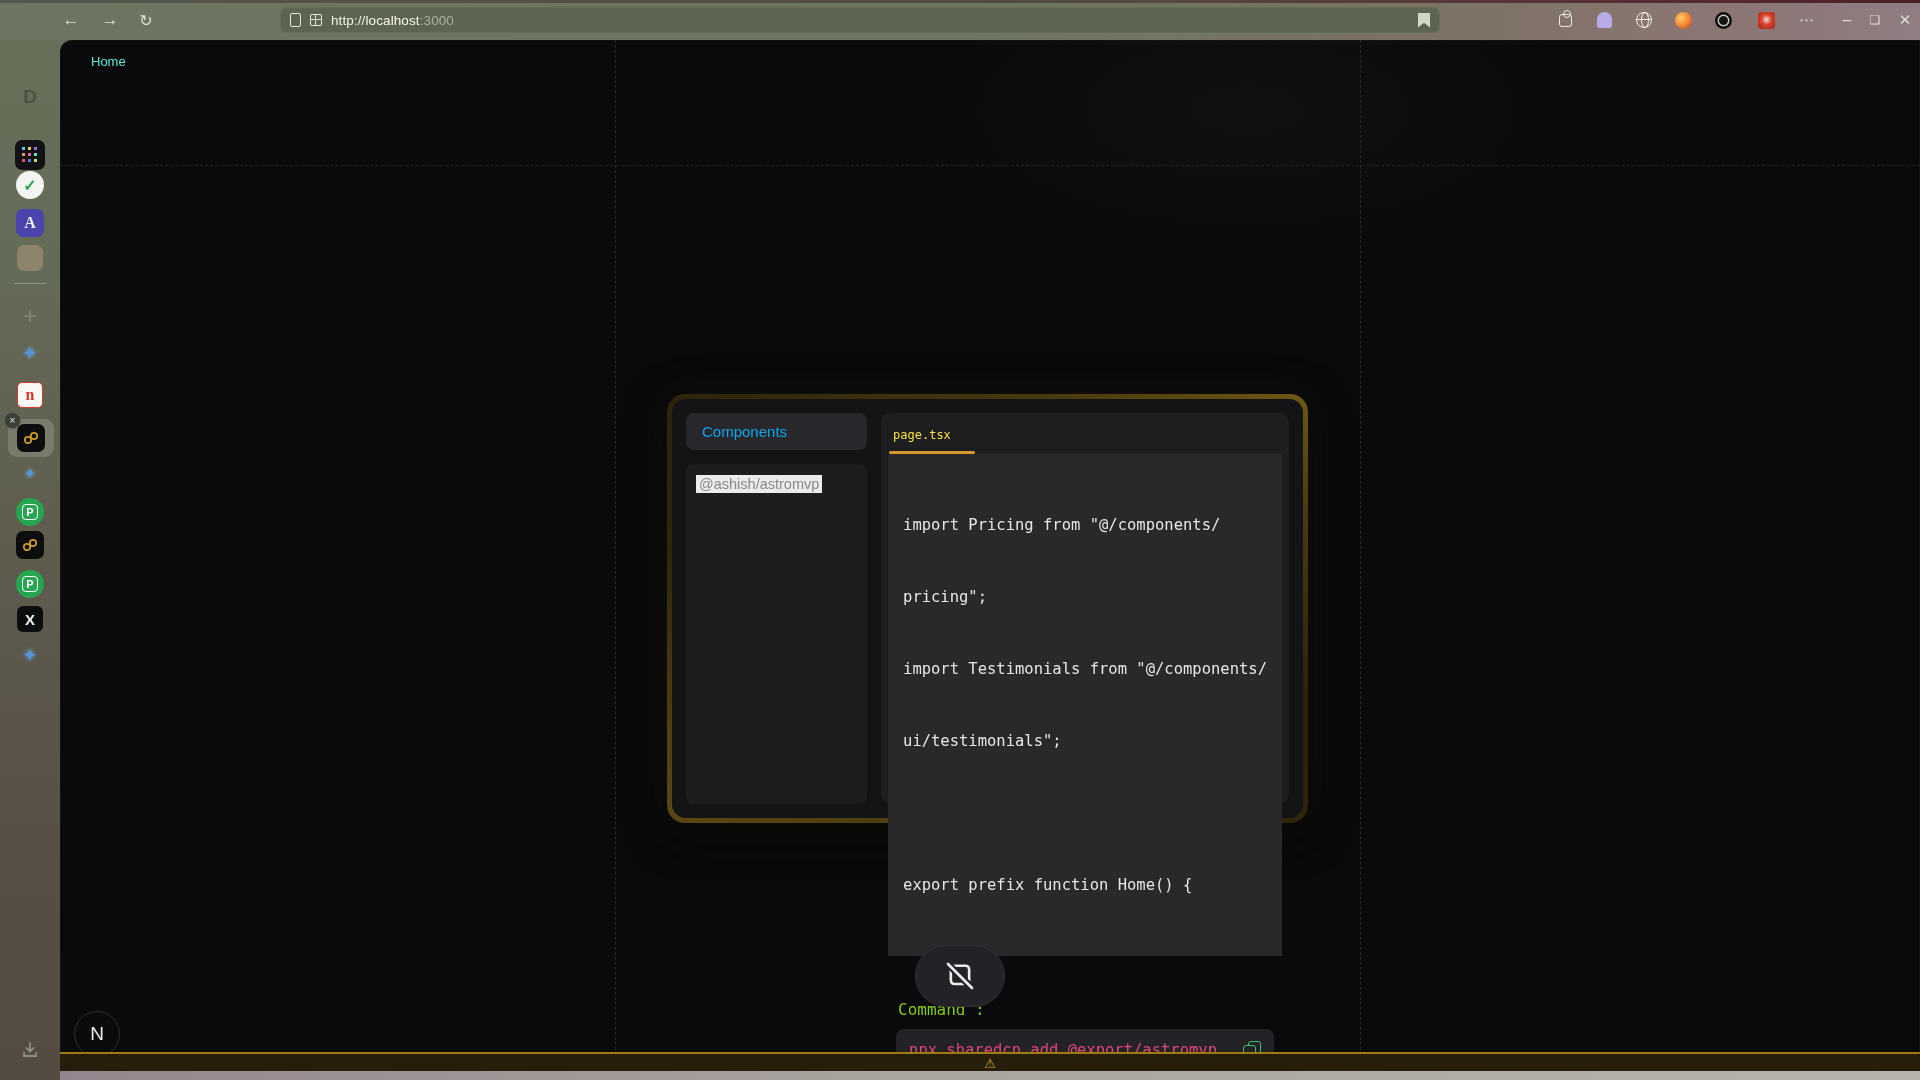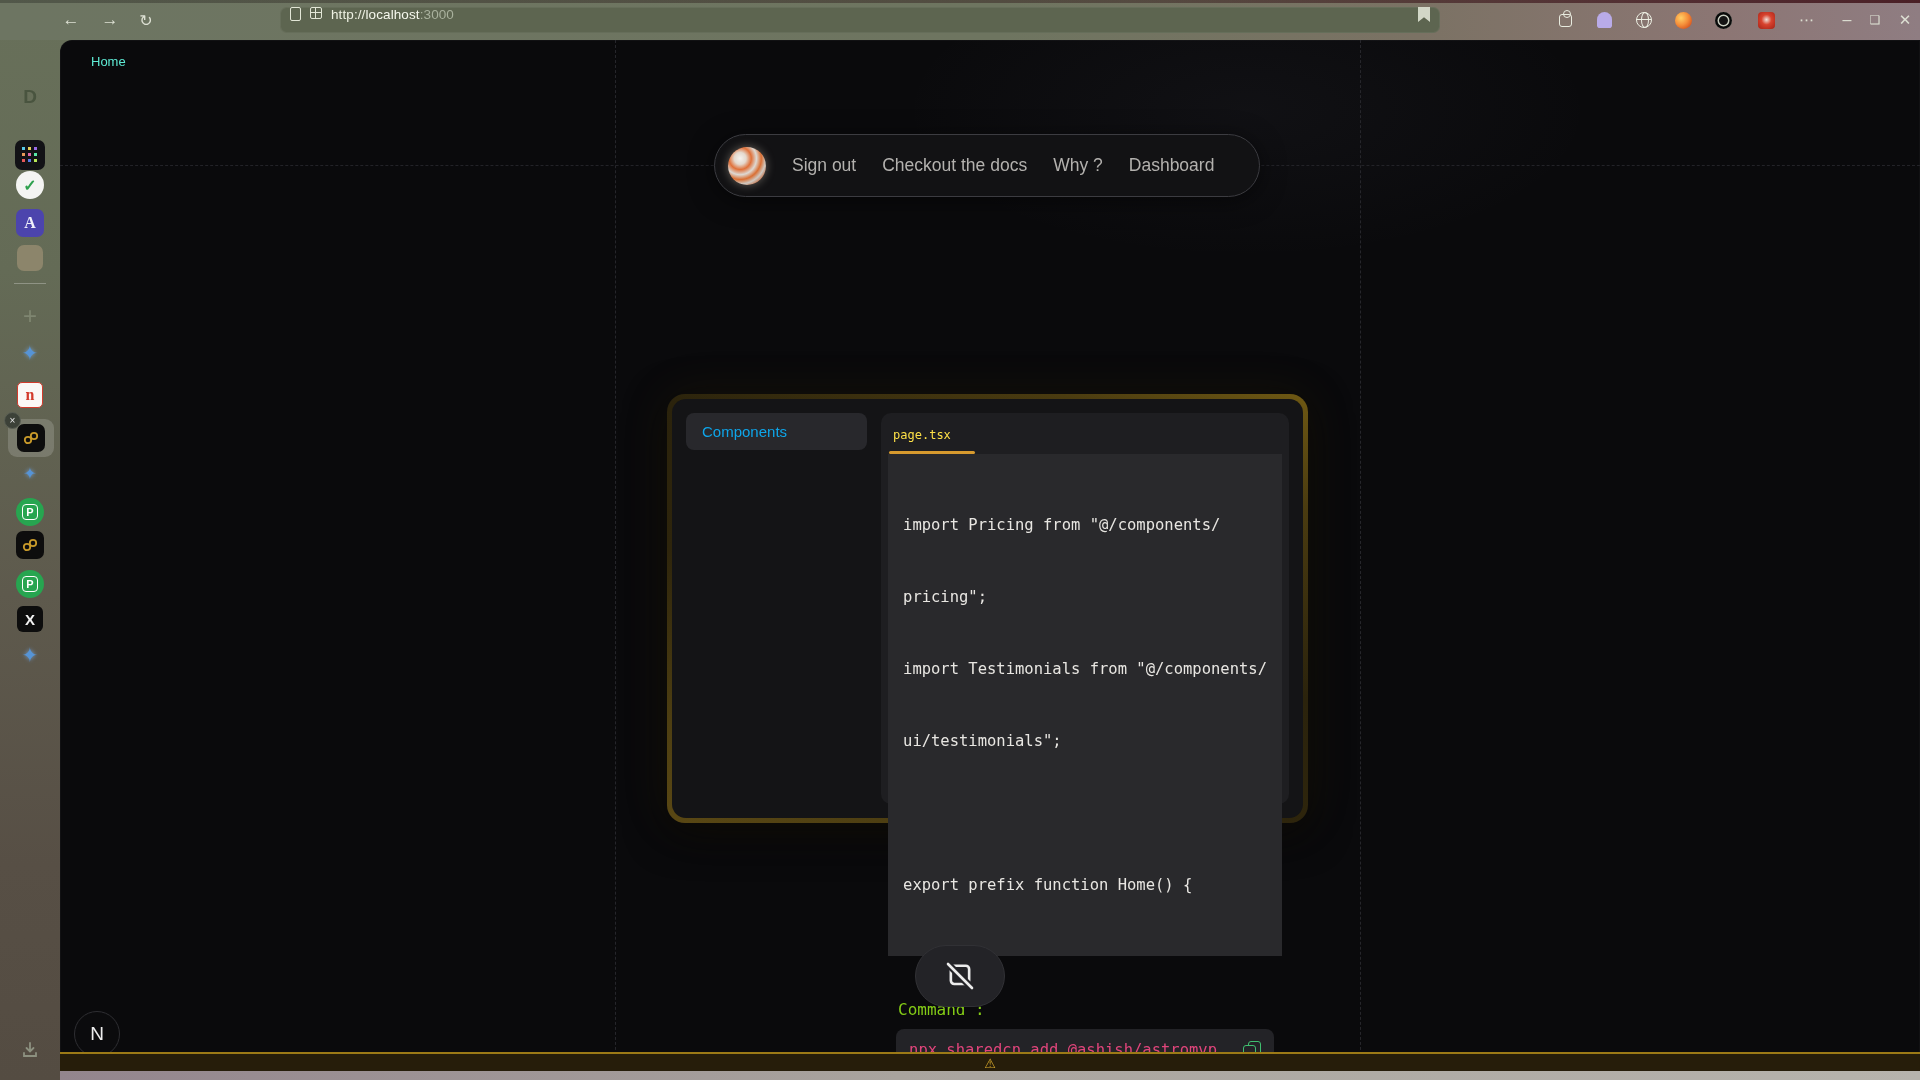--- a/index.html
+++ b/index.html
@@ -13,21 +13,21 @@
   .topbar { position:absolute; left:0; top:0; width:1920px; height:40px;
     background:linear-gradient(90deg,#6d7562 0%,#6e7560 52%,#7b7264 74%,#8c7674 90%,#8f7d82 100%); }
   .topbar::before { content:""; position:absolute; left:0; top:0; right:0; height:3px;
     background:linear-gradient(90deg, rgba(0,0,0,.25) 0%, rgba(40,10,14,.4) 60%, #4a2026 100%); }
 
   .tb-btn { position:absolute; top:8px; width:26px; height:24px; display:flex; align-items:center;
     justify-content:center; color:#dde0d3; font-size:17px; border-radius:5px; }
   .tb-back{ left:58px; } .tb-fwd{ left:97px; } .tb-reload{ left:133px; font-size:16px; }
 
   .urlbar { position:absolute; left:280px; top:7px; width:1160px; height:26px; border-radius:7px;
-    background:#5d6550; display:flex; gap:9px; padding:0 10px;
+    background:#5d6550; display:flex; align-items:center; gap:9px; padding:0 10px;
     box-shadow:inset 0 0 0 1px rgba(255,255,255,.06); }
   .pg-icon { width:11px; height:14px; border:1.4px solid #e2e6d6; border-radius:2px; }
   .grid-icon { width:12px; height:12px; border:1.3px solid #e2e6d6; border-radius:2px;
     background:
       linear-gradient(#e2e6d6,#e2e6d6) center/1.3px 100% no-repeat,
       linear-gradient(#e2e6d6,#e2e6d6) center/100% 1.3px no-repeat; }
   .url-text { font-size:13.5px; letter-spacing:.1px; white-space:nowrap; }
   .url-scheme{ color:#eef1e3; } .url-host{ color:#f6f8ee; } .url-port{ color:#a9b19d; }
   .url-spacer{ flex:1; }
   .bookmark-icon { width:12px; height:15px; background:#dfe3d4;
@@ -273,47 +273,43 @@
     <div class="dock-item dock-plus" style="top:1038px">+</div>
   </div>
 
   <div class="content">
     <div class="vline vline-1"></div>
     <div class="vline vline-2"></div>
     <div class="hline"></div>
 
     <div class="breadcrumb">Home</div>
 
-    <div class="navpill">
-      <span class="avatar"></span>
-      <span class="navlink">Sign out</span>
-      <span class="navlink">Checkout the docs</span>
-      <span class="navlink">Why ?</span>
-      <span class="navlink">Dashboard</span>
-    </div>
 
     <div class="card-border">
       <div class="card">
         <div class="card-left">
           <div class="comp-header">Components</div>
+          <div class="comp-list">
+            <span class="comp-item">@ashish/astromvp</span>
+          </div>
         </div>
         <div class="card-right">
           <div class="tab-label">page.tsx</div>
           <div class="tab-underline"></div>
           <div class="codeblock">
             <div class="code-line">import Pricing from "@/components/</div>
             <div class="code-line">pricing";</div>
             <div class="code-line">import Testimonials from "@/components/</div>
             <div class="code-line">ui/testimonials";</div>
             <div class="code-line"></div>
             <div class="code-line">export prefix function Home() {</div>
           </div>
           <div class="cmd-label">Command :</div>
           <div class="cmd-box">
-            <span class="cmd-text">npx sharedcn add @ashish/astromvp</span>
+            <span class="cmd-text">npx sharedcn add @export/astromvp</span>
             <span class="copy-btn"></span>
           </div>
 
         </div>
       </div>
     </div>
 
     <div class="devtools-btn">
       <svg width="32" height="32" viewBox="0 0 28 28" fill="none">
         <rect x="6" y="5" width="16" height="16" rx="3" stroke="#ececec" stroke-width="2.3"></rect>

